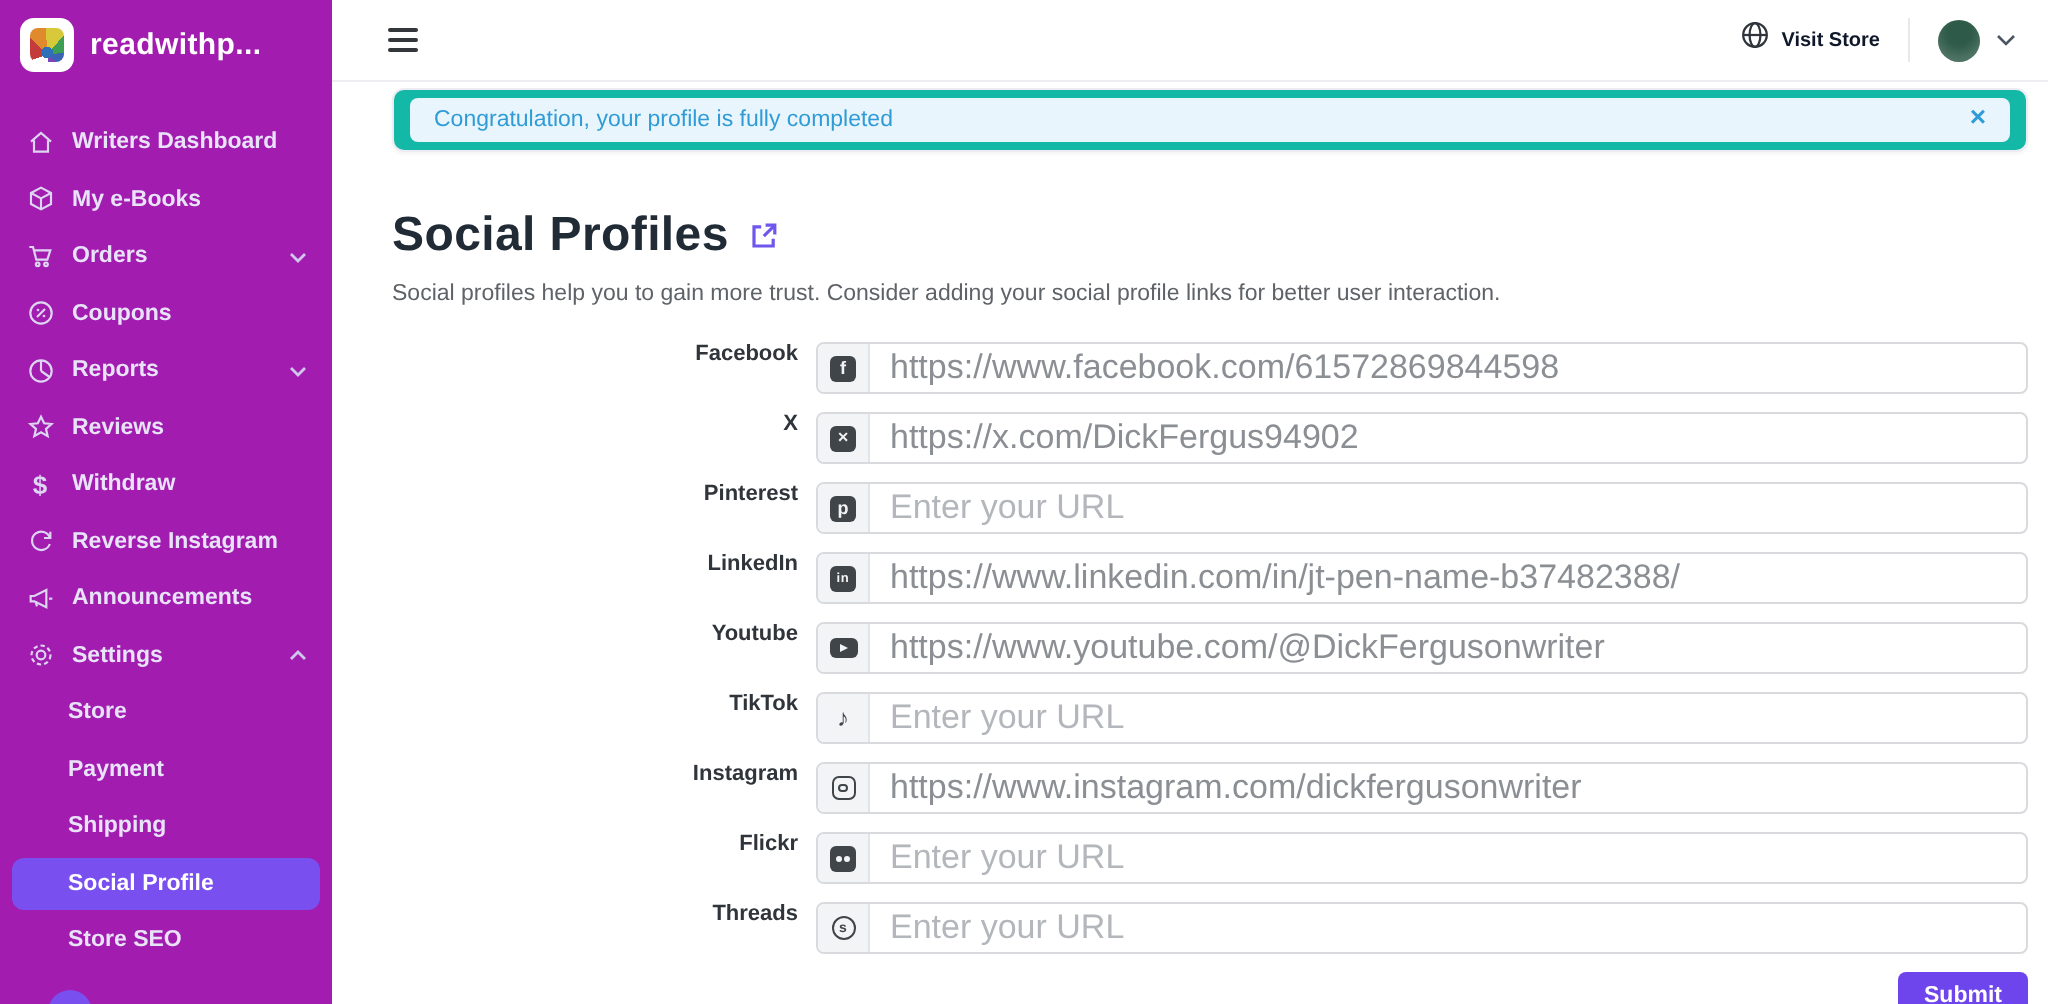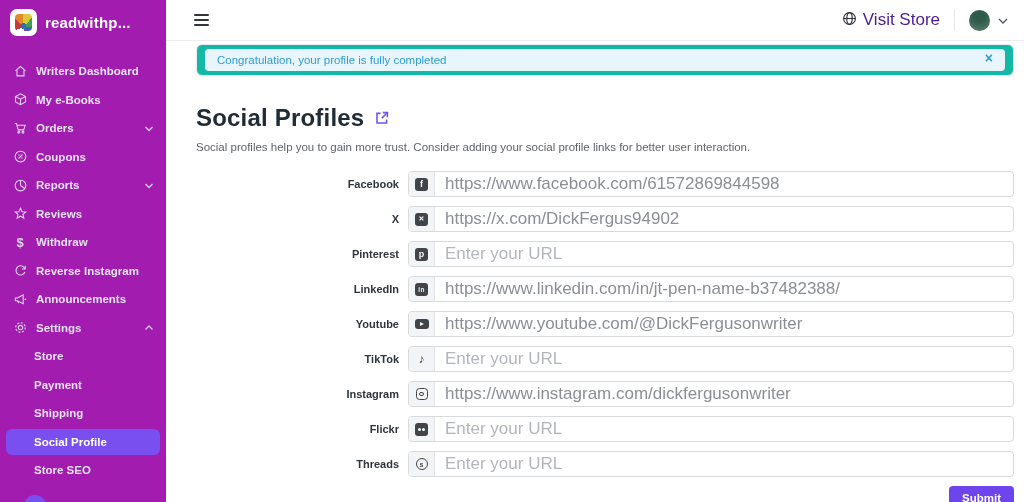--- a/index.html
+++ b/index.html
@@ -30,39 +30,39 @@
   .sub-item.active { background:#7a4ff0; border-radius:6px; margin:1px 6px; height:26px; padding-left:28px; color:#ffffff; }
   .peek-circle { position:absolute; bottom:-15px; left:24px; width:22px; height:22px; border-radius:50%; background:#7a4ff0; }
 
   
   .main { flex:1; display:flex; flex-direction:column; min-width:0; background:#fff; }
   .topbar { height:41px; flex-shrink:0; background:#fff; border-bottom:1px solid #ededf2; display:flex; align-items:center; padding:0 16px 0 28px; }
   .hamburger { width:15px; display:flex; flex-direction:column; gap:3px; cursor:pointer; }
   .hamburger span { display:block; height:2px; background:#33363b; border-radius:1px; }
   .topbar-right { margin-left:auto; display:flex; align-items:center; }
   .visit-store { display:flex; align-items:center; gap:6px; cursor:pointer; }
-  .visit-store-label { font-size:17px; font-weight:400; color:#4c1d95; }
+  .visit-store-label { font-size:10px; font-weight:700; color:#0f172a; }
   .top-divider { width:1px; height:22px; background:#e7e7ec; margin:0 14px; }
   .avatar-group { display:flex; align-items:center; gap:8px; cursor:pointer; }
   .avatar { width:21px; height:21px; border-radius:50%; background:#2e5a49; box-shadow:inset 0 -4px 6px rgba(255,255,255,.18); }
 
   
   .content { flex:1; padding:3px 10px 0 30px; overflow:hidden; }
   .alert-card { border:1px solid #ececf2; border-radius:6px; box-shadow:0 1px 2px rgba(20,20,40,.05); padding:4px 8px; background:#14b8a6; }
   .alert { background:#e9f5fc; border-radius:4px; height:22px; display:flex; align-items:center; padding:0 12px; }
   .alert-text { font-size:11.5px; color:#2f9cd8; }
   .alert-close { margin-left:auto; color:#2f9cd8; font-size:14px; font-weight:700; line-height:1; cursor:pointer; margin-top:-4px; }
 
   .title-row { display:flex; align-items:center; gap:10px; margin-top:28px; }
   .page-title { font-size:24px; font-weight:700; color:#212b36; letter-spacing:.2px; }
   .ext-link { display:flex; align-items:center; cursor:pointer; }
   .subtitle { margin-top:9px; font-size:11.5px; color:#5f6368; }
 
   .form { margin-top:18px; }
-  .frow { display:flex; align-items:center; margin-bottom:9px; }
+  .frow { display:flex; align-items:flex-start; margin-bottom:9px; }
   .frow-label { width:212px; flex-shrink:0; text-align:right; padding-right:9px; font-size:11px; font-weight:700; color:#2f353b; }
   .input-group { flex:1; display:flex; align-items:stretch; height:26px; border:1px solid #d9dade; border-radius:4px; overflow:hidden; background:#fff; }
   .addon { width:26px; flex-shrink:0; background:#f3f4f6; border-right:1px solid #e3e4e9; display:flex; align-items:center; justify-content:center; }
   .url-input { flex:1; min-width:0; border:none; outline:none; padding:0 10px; font-size:17px; color:#8b8f94; font-family:inherit; background:transparent; }
   .url-input::placeholder { color:#b3b6bb; }
 
   
   .sq { width:13px; height:13px; border-radius:3px; background:#40454a; color:#f3f4f6; display:flex; align-items:center; justify-content:center; font-weight:700; }
   .sq.fb { font-size:9px; }
   .sq.xx { font-size:7px; }

